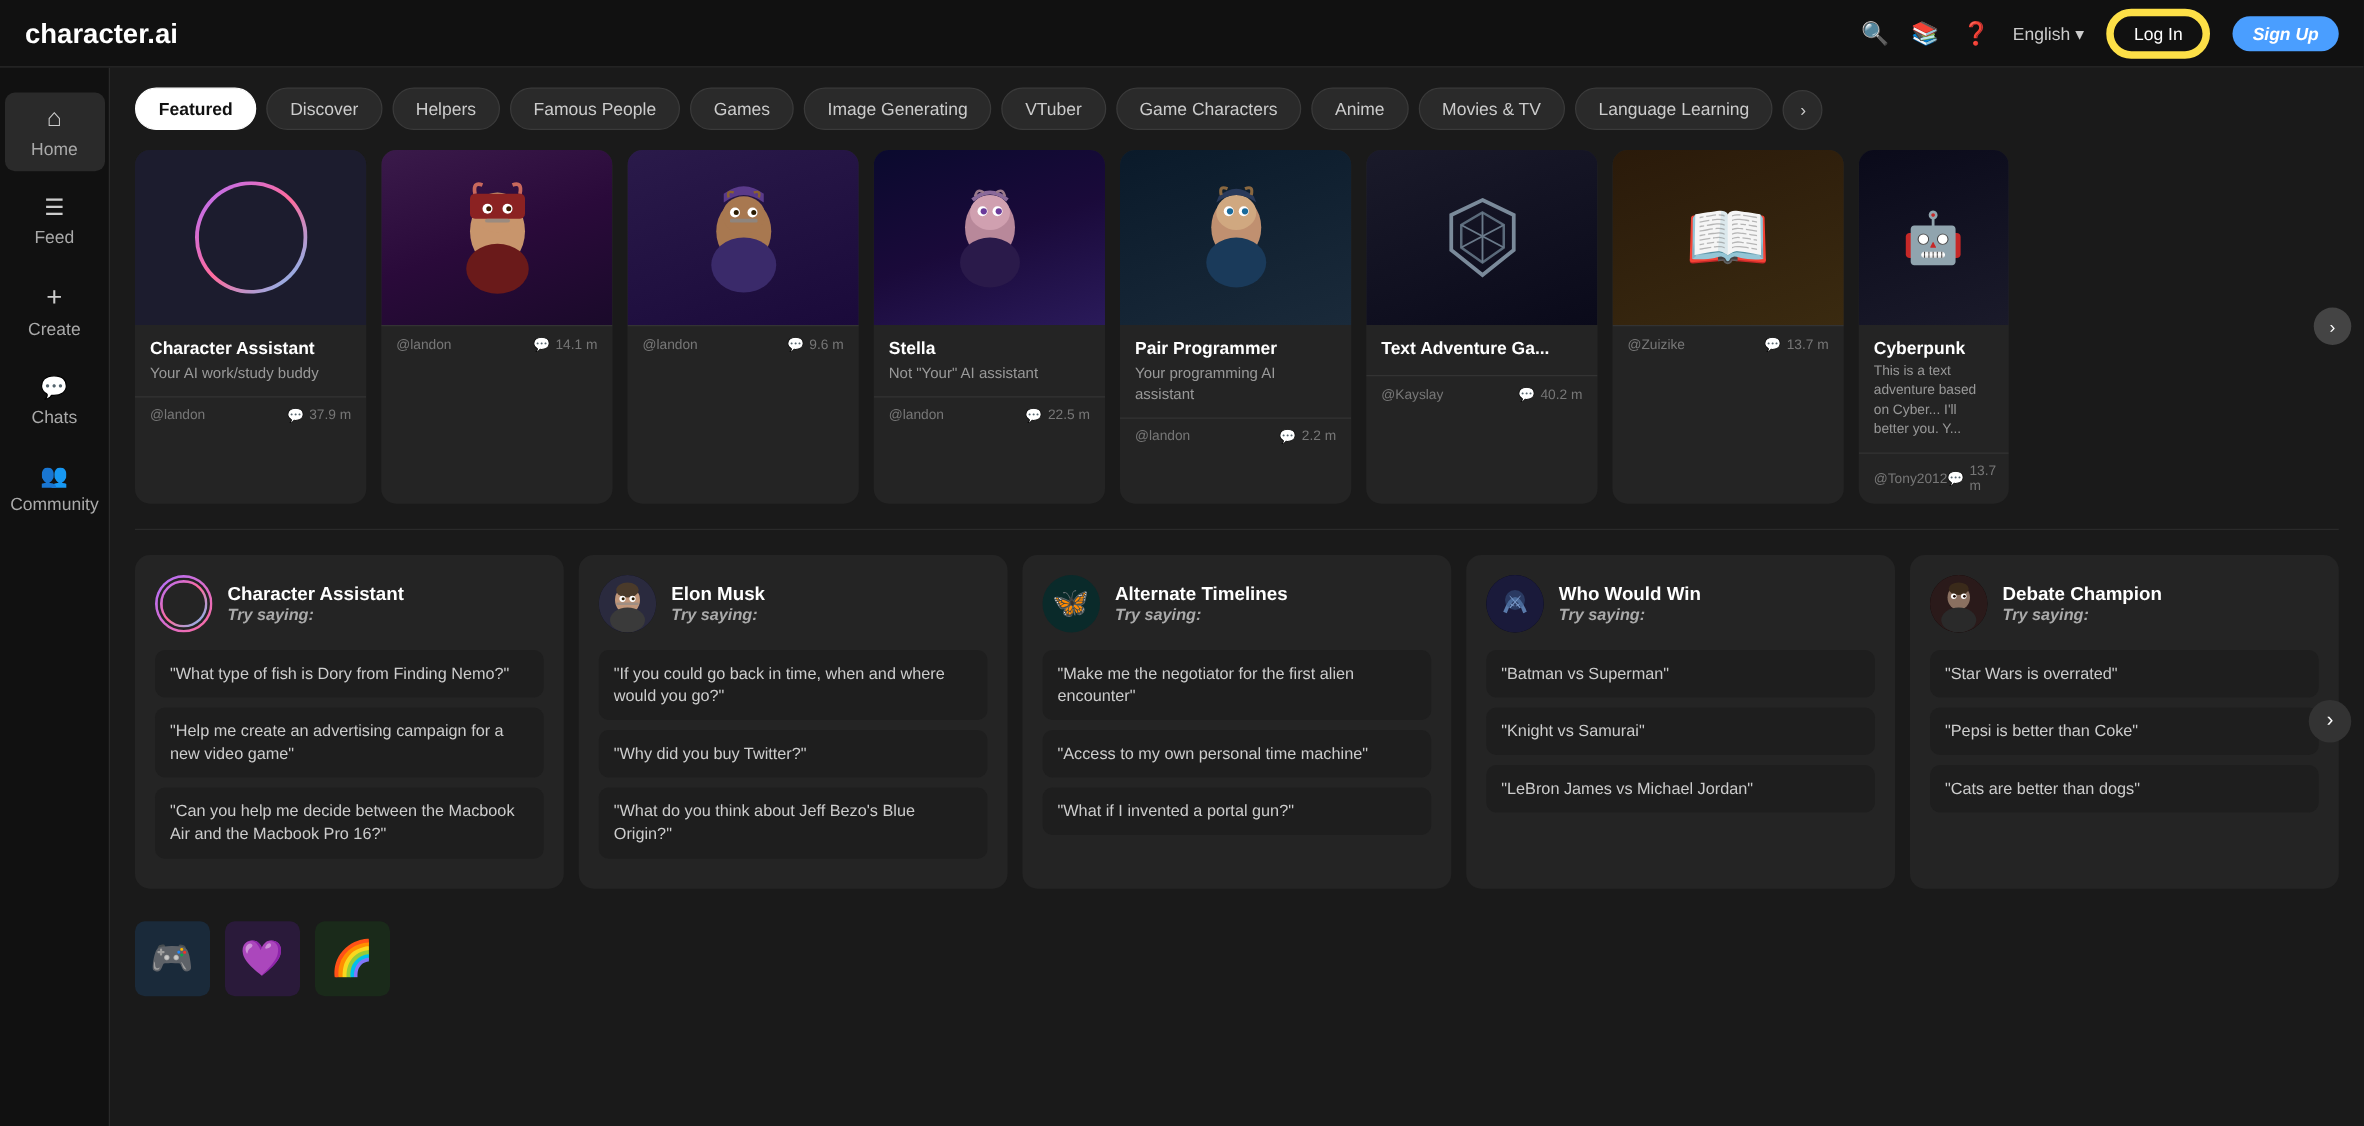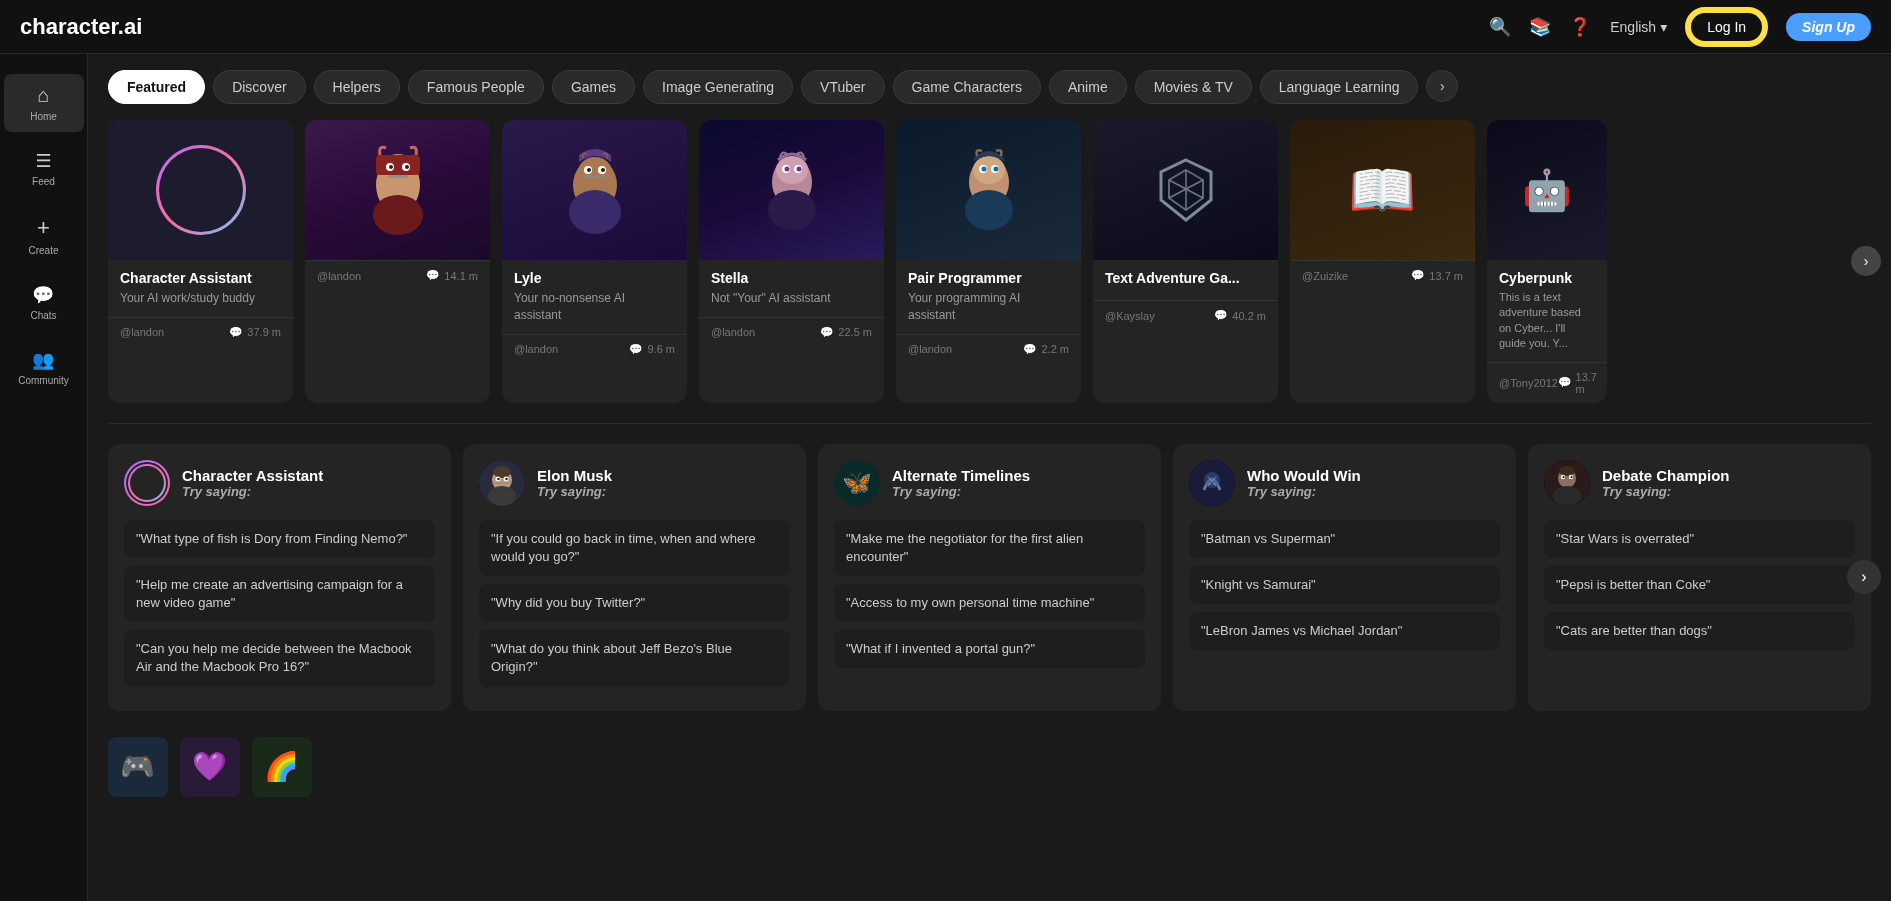--- a/index.html
+++ b/index.html
@@ -91,34 +91,34 @@
       cursor: pointer;
       width: 80px;
       transition: background 0.2s;
     }
     .sidebar-item.active { background: #2a2a2a; }
     .sidebar-icon {
       font-size: 20px;
       color: #ccc;
     }
     .sidebar-label {
-      font-size: 10px;
+      font-size: 14px;
       color: #aaa;
       text-align: center;
     }
     
     .main {
       flex: 1;
       overflow-y: auto;
       background: #1a1a1a;
     }
     
     .category-tabs {
       display: flex;
-      align-items: flex-start;
+      align-items: flex-end;
       padding: 16px 20px 0;
       gap: 8px;
       overflow-x: hidden;
       flex-wrap: nowrap;
       background: #1a1a1a;
     }
     .tab {
       background: #2a2a2a;
       border: 1px solid #3a3a3a;
       color: #ccc;
@@ -447,24 +447,20 @@
             <circle cx="33" cy="30" r="4" fill="#fff"></circle>
             <circle cx="34" cy="30" r="2" fill="#2a1a00"></circle>
             <circle cx="47" cy="30" r="4" fill="#fff"></circle>
             <circle cx="48" cy="30" r="2" fill="#2a1a00"></circle>
             <rect x="29" y="35" width="22" height="3" rx="1" fill="#888" opacity="0.8"></rect>
             <path d="M28 18 Q26 12 32 14" stroke="#8a6030" stroke-width="2" fill="none"></path>
             <path d="M52 18 Q54 12 48 14" stroke="#8a6030" stroke-width="2" fill="none"></path>
             <ellipse cx="40" cy="72" rx="26" ry="22" fill="#3a2a6a"></ellipse>
           </svg>
         </div>
-        <div class="card-body">
-          <div class="card-title">Lyle</div>
-          <div class="card-desc">Your no-nonsense AI assistant</div>
-        </div>
         <div class="card-footer">
           <span class="card-author">@landon</span>
           <span class="card-messages">
             <span>💬</span>
             <span>9.6 m</span>
           </span>
         </div>
       </div>
 
       <div class="card">
@@ -557,21 +553,21 @@
           </span>
         </div>
       </div>
 
       <div class="card" style="width:120px;overflow:hidden;">
         <div class="card-image" style="background:linear-gradient(160deg,#0a0a1a,#1a1a2a);">
           <div style="font-size:40px;">🤖</div>
         </div>
         <div class="card-body">
           <div class="card-title">Cyberpunk</div>
-          <div class="card-desc" style="font-size:11px;">This is a text adventure based on Cyber... I'll guide you. Y...</div>
+          <div class="card-desc" style="font-size:11px;">This is a text adventure based on Cyber... I'll better you. Y...</div>
         </div>
         <div class="card-footer">
           <span class="card-author">@Tony2012</span>
           <span class="card-messages">
             <span>💬</span>
             <span>13.7 m</span>
           </span>
         </div>
       </div>
 

